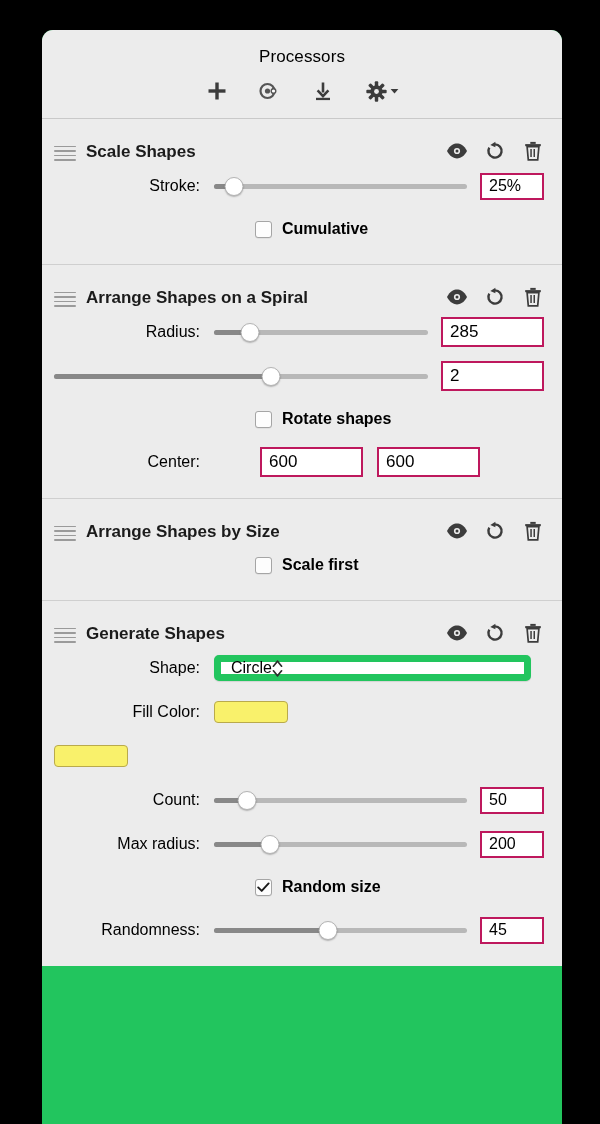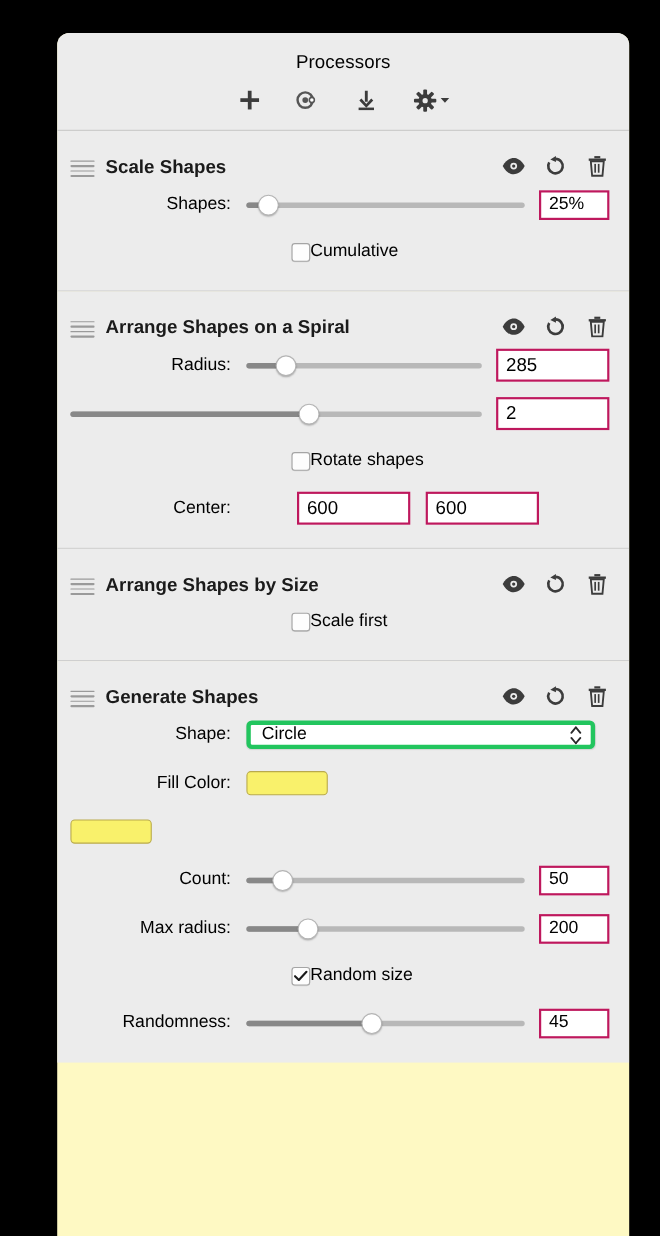--- a/index.html
+++ b/index.html
@@ -10,25 +10,25 @@
     height: 1124px;
     overflow: hidden;
   }
   body {
     font-family: "Liberation Sans", sans-serif;
     -webkit-font-smoothing: antialiased;
   }
 
   #panel {
     position: absolute;
-    left: 52px;
+    left: 42px;
     top: 30px;
     width: 520px;
     height: 1094px;
-    background: #fef9c3;
+    background: #22c55e;
     border-top-left-radius: 11px;
     border-top-right-radius: 11px;
     overflow: hidden;
     box-sizing: border-box;
   }
 
   
   .titlebar {
     height: 89px;
     background: #ececec;
@@ -197,42 +197,44 @@
     background: #fdfdfd;
     box-sizing: border-box;
     display: flex;
     align-items: center;
     justify-content: center;
     flex: 0 0 auto;
     box-shadow: 0 0.5px 0.5px rgba(0,0,0,0.10);
   }
   .cbox svg { display: block; }
   .cbox-label {
+    margin-left: 10px;
     font-size: 16px;
     color: #000;
     white-space: nowrap;
+    font-weight: bold;
   }
 
   
   .center-fields { display: flex; gap: 14px; margin-left: 46px; }
 
   
   .select {
     flex: 1 1 auto;
     height: 26px;
     background: #ffffff;
-    border: 4px solid #22c55e;
+    border: 7px solid #22c55e;
     border-radius: 5px;
     box-sizing: border-box;
     display: flex;
     align-items: center;
     padding: 0 8px 0 10px;
     font-size: 16px;
     color: #000;
-    justify-content: space-between;
+    justify-content: flex-start;
     box-shadow: 0 0.5px 1px rgba(0,0,0,0.10);
     margin-right: 13px;
   }
 
   
   .swatch {
     width: 74px;
     height: 22px;
     border-radius: 4px;
     border: 1px solid #b9aa4c;
@@ -322,21 +324,21 @@
             <path d="M3.1 5.6 L14.9 5.6 L13.7 18.8 L4.3 18.8 Z" fill="none" stroke="#3c3c3c" stroke-width="1.7"></path>
             <rect x="6.3" y="8" width="1.5" height="8" fill="#3c3c3c"></rect>
             <rect x="9.5" y="8" width="1.5" height="8" fill="#3c3c3c"></rect>
           </svg>
         </div>
       </div>
     </div>
 
     <div class="section-body">
       <div class="row">
-        <div class="row-label">Shapes:</div>
+        <div class="row-label">Stroke:</div>
         <div class="slider">
           <div class="track"></div>
           <div class="fill" style="width: 8%;"></div>
           <div class="thumb" style="left: 8%;"></div>
         </div>
         <div class="numfield">25%</div>
       </div>
 
       <div class="checkrow">
         <div class="cbox"></div>

